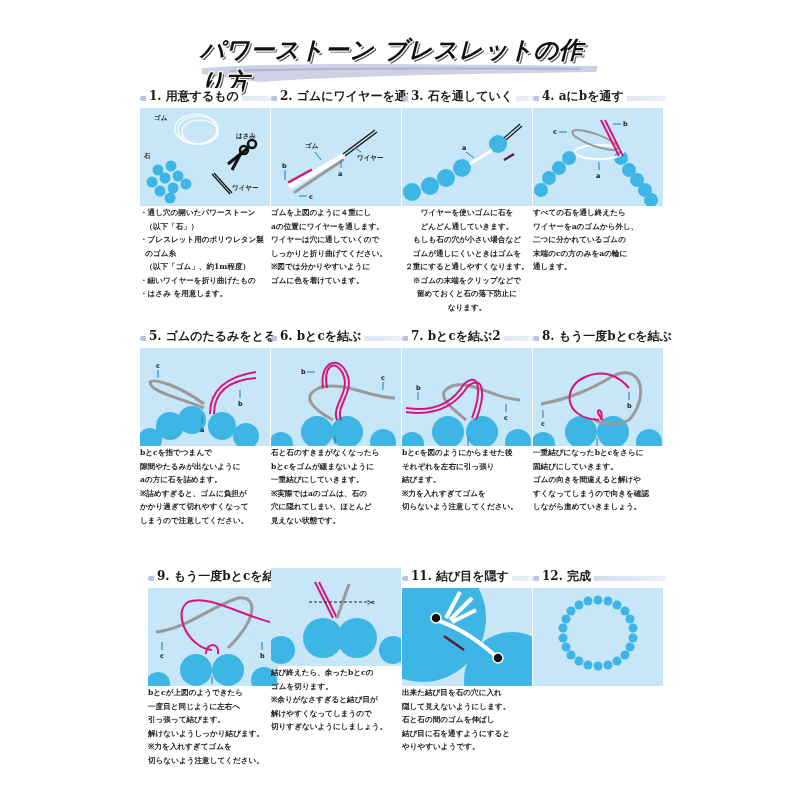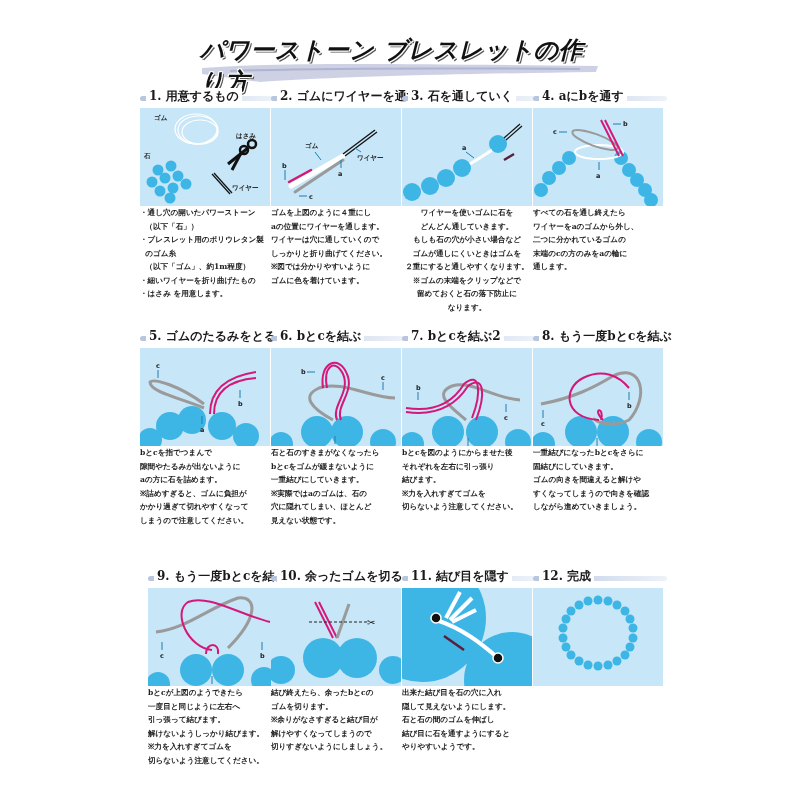--- a/index.html
+++ b/index.html
@@ -375,24 +375,20 @@
   </div>
   <div class="desc">bとcが上図のようできたら
 一度目と同じように左右へ
 引っ張って結びます。
 解けないようしっかり結びます。
 ※力を入れすぎてゴムを
 切らないよう注意してください。</div>
 </div>
 
 <div class="step" style="left:271px; top:568px;">
-  <div class="step-head">
-      <div class="bar"></div>
-      <span class="label">10. 余ったゴムを切る</span>
-    </div>
   <div class="illust">
     <svg width="130" height="98" viewBox="0 0 130 98">
       <g fill="#3db6e6">
           <circle cx="10" cy="82" r="14"></circle>
           <circle cx="52" cy="70" r="20"></circle>
           <circle cx="86" cy="70" r="20"></circle>
           <circle cx="122" cy="82" r="14"></circle>
         </g>
       <g stroke="#d4187a" stroke-width="2">
           <line x1="44" y1="14" x2="62" y2="50"></line>

